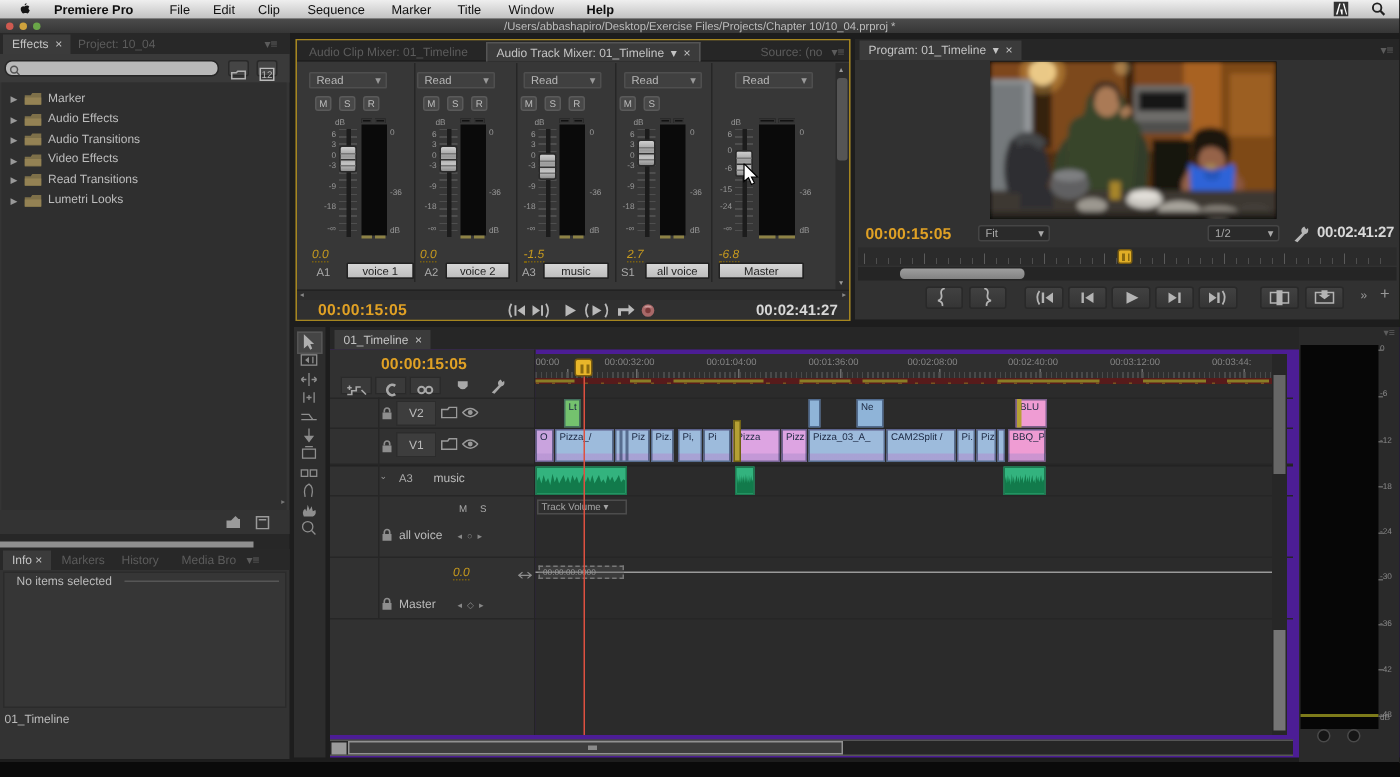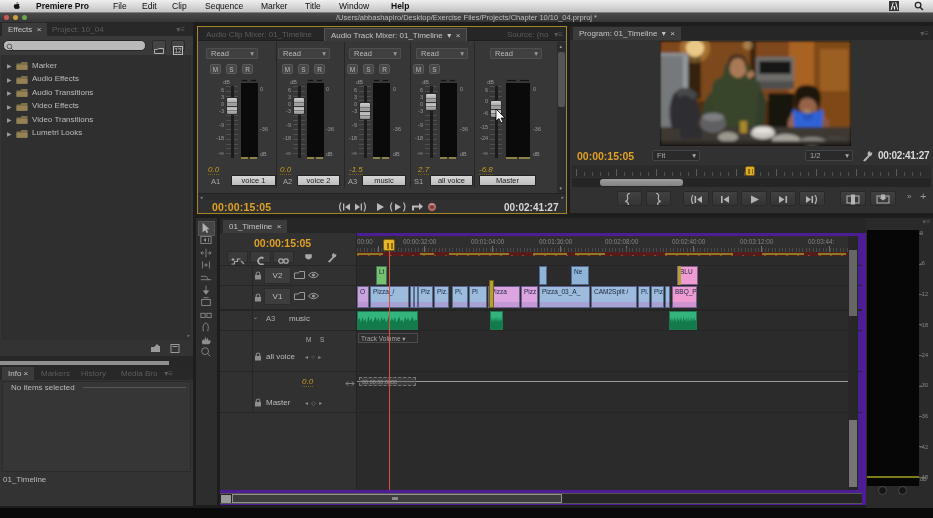--- a/index.html
+++ b/index.html
@@ -91,21 +91,21 @@
 <svg class="abs" style="left:15px;top:46.5px" width="12" height="10" viewBox="0 0 12 10">
           <path d="M0.5 2.5 h4 l1-1.5 h6 v8 h-11 Z" fill="#7e7049"></path>
           <path d="M0.5 4 h11 v4.5 h-11 Z" fill="#948254"></path>
         </svg>
 <div class="abs" style="left:31px;top:46.0px;font-size:8px;color:#bdbdbd;">Video Effects</div>
 <div class="abs" style="left:6px;top:61.0px;font-size:6px;color:#999;">▶</div>
 <svg class="abs" style="left:15px;top:60.0px" width="12" height="10" viewBox="0 0 12 10">
           <path d="M0.5 2.5 h4 l1-1.5 h6 v8 h-11 Z" fill="#7e7049"></path>
           <path d="M0.5 4 h11 v4.5 h-11 Z" fill="#948254"></path>
         </svg>
-<div class="abs" style="left:31px;top:59.5px;font-size:8px;color:#bdbdbd;">Video Transitions</div>
+<div class="abs" style="left:31px;top:59.5px;font-size:8px;color:#bdbdbd;">Read Transitions</div>
 <div class="abs" style="left:6px;top:74.5px;font-size:6px;color:#999;">▶</div>
 <svg class="abs" style="left:15px;top:73.5px" width="12" height="10" viewBox="0 0 12 10">
           <path d="M0.5 2.5 h4 l1-1.5 h6 v8 h-11 Z" fill="#7e7049"></path>
           <path d="M0.5 4 h11 v4.5 h-11 Z" fill="#948254"></path>
         </svg>
 <div class="abs" style="left:31px;top:73.0px;font-size:8px;color:#bdbdbd;">Lumetri Looks</div>
 
    <div class="abs" style="right:1px;bottom:2px;font-size:5px;color:#777;">▸</div>
  </div>
  <div class="abs" style="left:0;top:318px;width:193px;height:16px;background:#333;">

